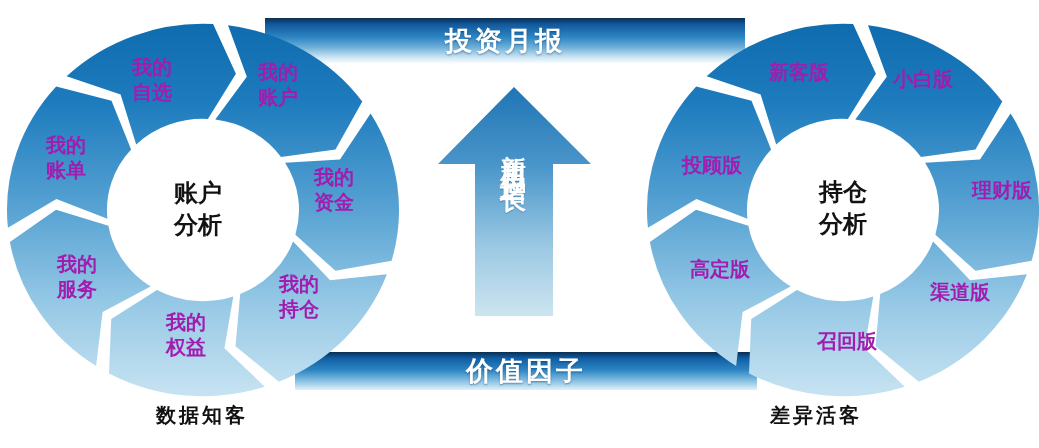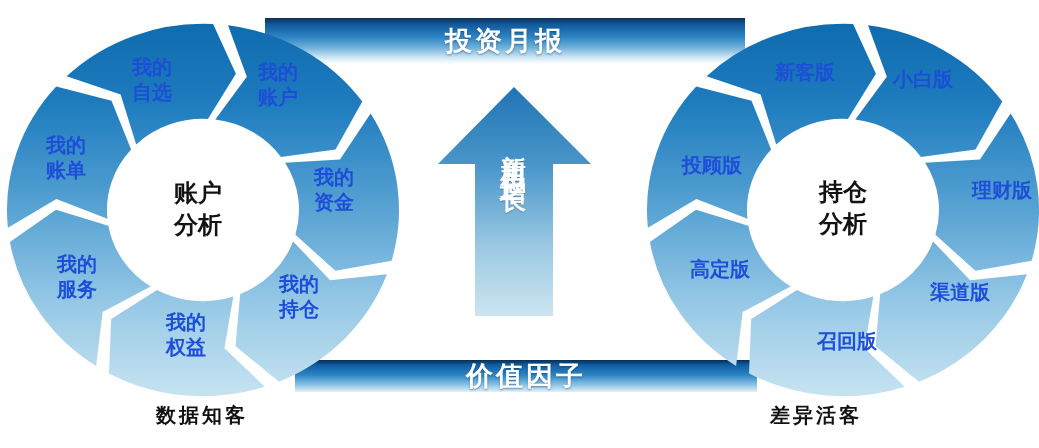--- a/index.html
+++ b/index.html
@@ -12,30 +12,30 @@
     position:absolute;display:flex;align-items:center;justify-content:center;
     color:#fff;font-weight:bold;font-size:27px;letter-spacing:3px;
     text-shadow:0 1px 2px rgba(6,45,85,.45);z-index:0;
   }
   #topBanner{
     left:265px;top:18px;width:480px;height:46px;
     background:linear-gradient(180deg,#0c2e52 0%,#11599c 14%,#2e86c4 42%,#6fb0d9 64%,#cfe7f4 86%,#ffffff 100%);
     align-items:center;
   }
   #bottomBanner{
-    left:295px;top:360px;width:462px;height:32px;
+    left:295px;top:352px;width:462px;height:38px;
     background:linear-gradient(180deg,#0a2d50 0%,#0f5da3 16%,#2e86c4 48%,#8ec4e4 78%,#e2f1f9 100%);
   }
   .wheel{position:absolute;width:400px;height:380px;z-index:1;}
   #leftWheel{left:3px;top:20px;}
   #rightWheel{left:643px;top:20px;}
   .wheel svg{position:absolute;left:0;top:0;}
   .seg-label{
     position:absolute;transform:translate(-50%,-50%);
-    color:#1d4ed8;font-weight:bold;font-size:20px;line-height:1.25;
+    color:#a21caf;font-weight:bold;font-size:20px;line-height:1.25;
     text-align:center;white-space:nowrap;z-index:2;
   }
   .center-label{
     position:absolute;transform:translate(-50%,-50%);
     color:#121212;font-weight:bold;font-size:24px;line-height:1.35;
     text-align:center;white-space:nowrap;z-index:2;
   }
   .caption{
     position:absolute;transform:translate(-50%,-50%);
     color:#121212;font-weight:bold;font-size:20px;letter-spacing:3px;
@@ -127,18 +127,18 @@
         <path d="M 4.9 218.8 A 196 196 0 0 1 53.2 70.1 L 108.5 84.9 L 128.1 136.4 A 96 96 0 0 0 104.4 209.2 L 53.4 188.5 Z"></path>
         <path d="M 63.6 59.2 A 196 196 0 0 1 210.1 4.3 L 232.9 56.7 L 204.9 104.1 A 96 96 0 0 0 133.2 131.0 L 117.6 78.3 Z"></path>
       </g>
   </svg>
   <div class="seg-label" style="left:280px;top:59px"><span>小白版</span></div>
   <div class="seg-label" style="left:359px;top:170px"><span>理财版</span></div>
   <div class="seg-label" style="left:317px;top:272px"><span>渠道版</span></div>
   <div class="seg-label" style="left:204px;top:321px"><span>召回版</span></div>
   <div class="seg-label" style="left:77px;top:249px"><span>高定版</span></div>
   <div class="seg-label" style="left:69px;top:145px"><span>投顾版</span></div>
-  <div class="seg-label" style="left:162px;top:52px"><span>新客版</span></div>
+  <div class="seg-label" style="left:156px;top:52px"><span>新客版</span></div>
   <div class="center-label" style="left:200px;top:188px"><span>持仓</span><br><span>分析</span></div>
 </div>
 
 <div class="caption" id="leftCaption">数据知客</div>
 <div class="caption" id="rightCaption">差异活客</div>
 
 </body></html>

